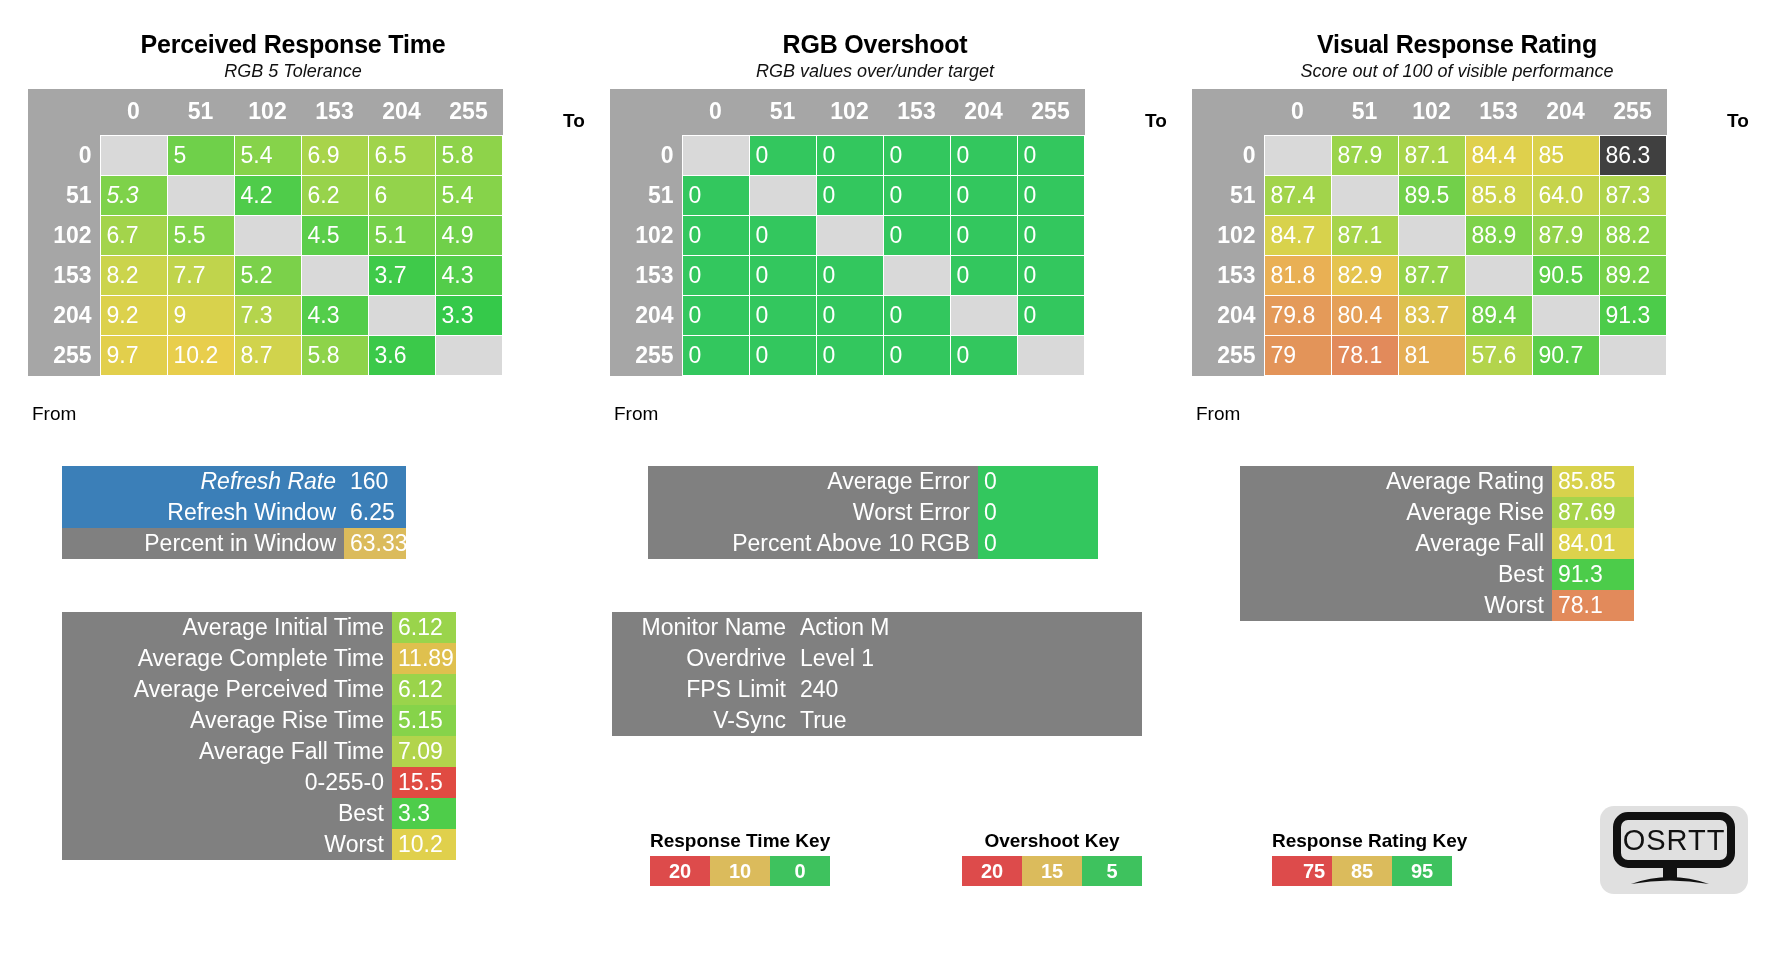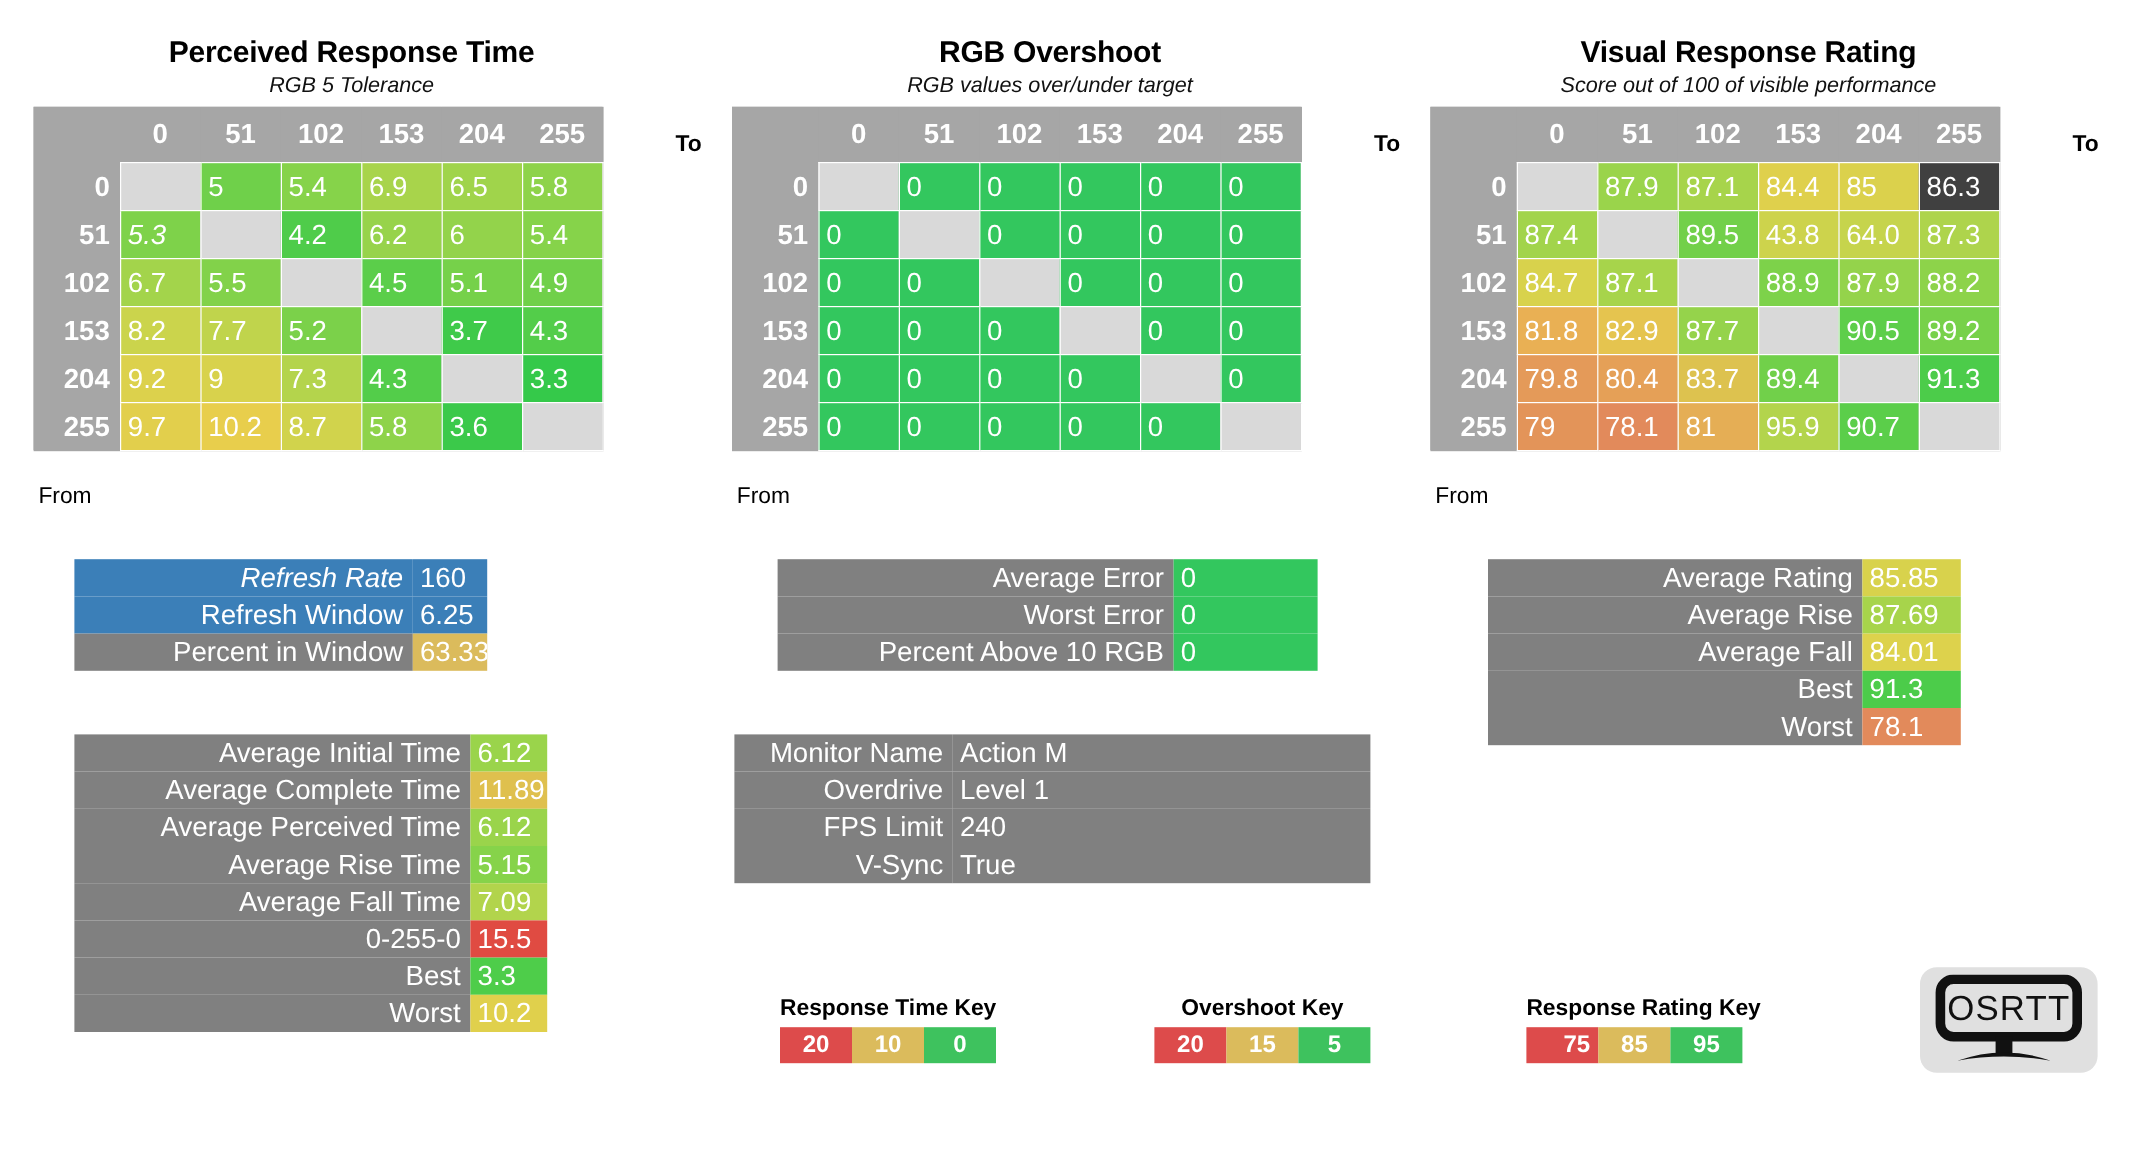--- a/index.html
+++ b/index.html
@@ -328,21 +328,21 @@
               <td class="cell" style="background: rgb(167, 212, 75);">87.1</td>
               <td class="cell" style="background: rgb(223, 208, 76);">84.4</td>
               <td class="cell" style="background: rgb(219, 209, 76);">85</td>
               <td class="cell" style="background: #404040;">86.3</td>
             </tr>
             <tr>
               <th class="rowhead">51</th>
               <td class="cell" style="background: rgb(162, 212, 75);">87.4</td>
               <td class="cell blank"></td>
               <td class="cell" style="background: rgb(114, 208, 74);">89.5</td>
-              <td class="cell" style="background: rgb(205, 211, 76);">43.8</td>
+              <td class="cell" style="background: rgb(205, 211, 76);">85.8</td>
               <td class="cell" style="background: rgb(198, 212, 76);">64.0</td>
               <td class="cell" style="background: rgb(174, 212, 76);">87.3</td>
             </tr>
             <tr>
               <th class="rowhead">102</th>
               <td class="cell" style="background: rgb(216, 210, 76);">84.7</td>
               <td class="cell" style="background: rgb(167, 212, 75);">87.1</td>
               <td class="cell blank"></td>
               <td class="cell" style="background: rgb(125, 210, 74);">88.9</td>
               <td class="cell" style="background: rgb(148, 211, 75);">87.9</td>
@@ -364,21 +364,21 @@
               <td class="cell" style="background: rgb(221, 194, 79);">83.7</td>
               <td class="cell" style="background: rgb(113, 208, 74);">89.4</td>
               <td class="cell blank"></td>
               <td class="cell" style="background: rgb(76, 204, 74);">91.3</td>
             </tr>
             <tr>
               <th class="rowhead">255</th>
               <td class="cell" style="background: rgb(227, 148, 89);">79</td>
               <td class="cell" style="background: rgb(226, 138, 91);">78.1</td>
               <td class="cell" style="background: rgb(229, 174, 85);">81</td>
-              <td class="cell" style="background: rgb(179, 212, 76);">95.9</td>
+              <td class="cell" style="background: rgb(179, 212, 76);">57.6</td>
               <td class="cell" style="background: rgb(91, 206, 74);">90.7</td>
               <td class="cell blank"></td>
             </tr>
           </tbody>
         </table>
     </div>
   </div>
   <div class="to-label" style="left:1727px; top:110px;">To</div>
   <div class="from-label" style="left:1196px; top:403px;">From</div>
 

